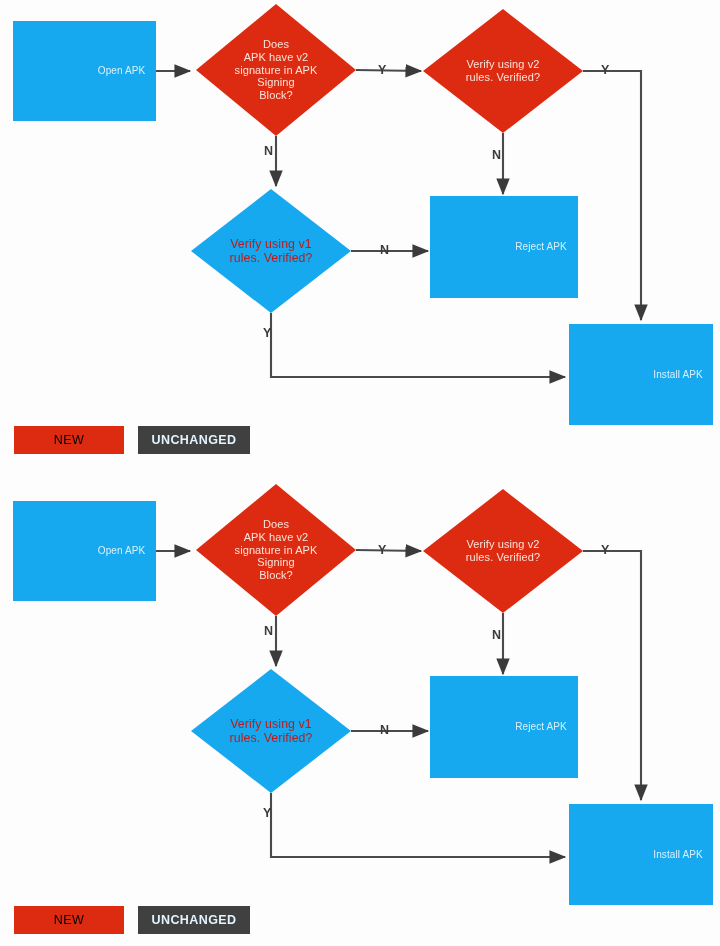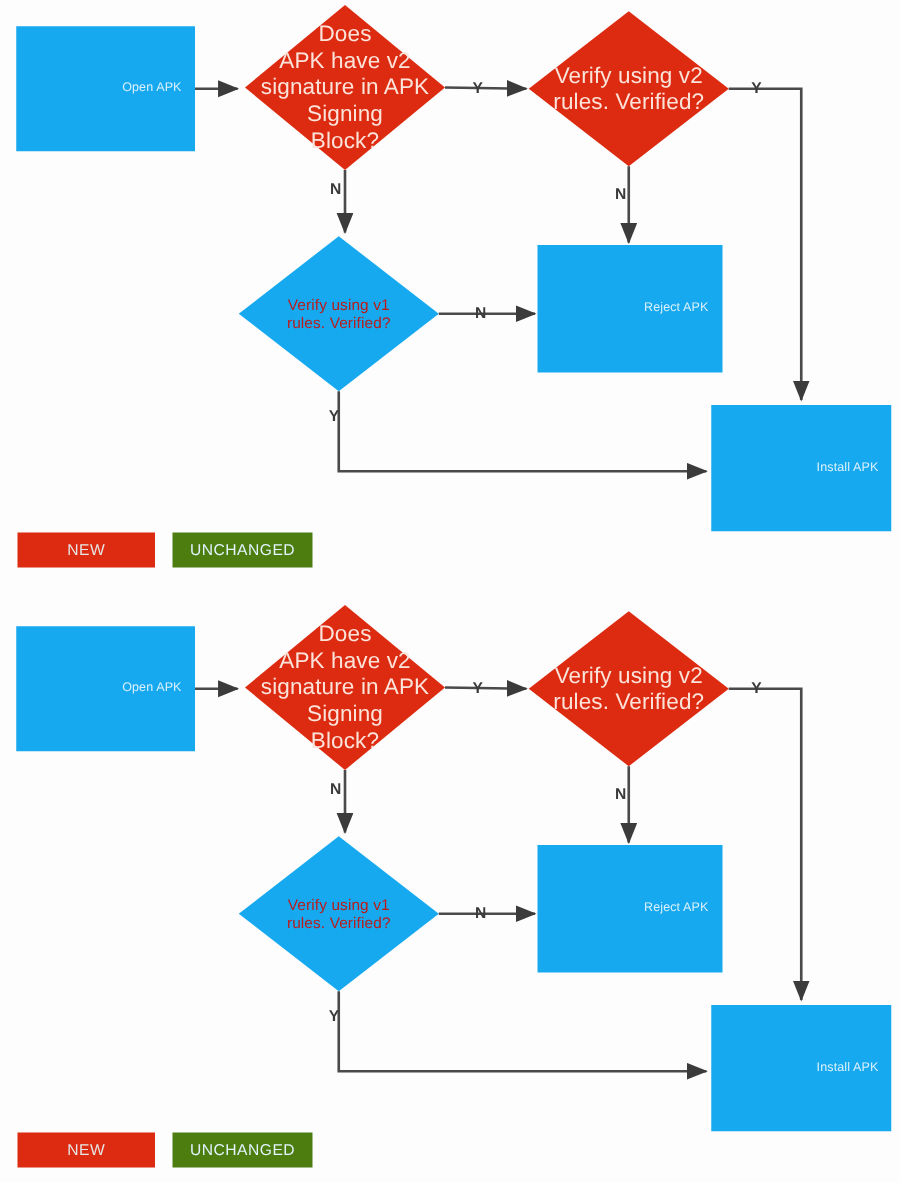--- a/index.html
+++ b/index.html
@@ -49,21 +49,21 @@
     pointer-events: none;
     line-height: 1.18;
     letter-spacing: 0.1px;
   }
   .box-label {
     font-size: 10px;
     color: #d9f0fc;
     margin-left: 37px;
   }
   .diamond-label-red {
-    font-size: 18px;
+    font-size: 11px;
     color: #fbe3da;
   }
   .diamond-label-blue {
     font-size: 12.3px;
     color: #b91c1c;
   }
   .edge-label {
     position: absolute;
     font-size: 12.5px;
     font-weight: bold;
@@ -83,25 +83,26 @@
     position: absolute;
     height: 28px;
     display: flex;
     align-items: center;
     justify-content: center;
     font-size: 12.5px;
     letter-spacing: 0.4px;
   }
   .legend-chip.new {
     background: #dd2b11;
-    color: #e5e5e5;
+    color: #000000;
   }
   .legend-chip.unchanged {
-    background: #4d7c0f;
+    background: #404040;
     color: #e2f4fe;
+    font-weight: bold;
   }
 </style>
 </head>
 <body>
 
 <div class="page">
 
   <div class="diagram" id="diagram-1">
     <svg class="svg-layer" viewBox="0 0 720 473">
       <defs>

